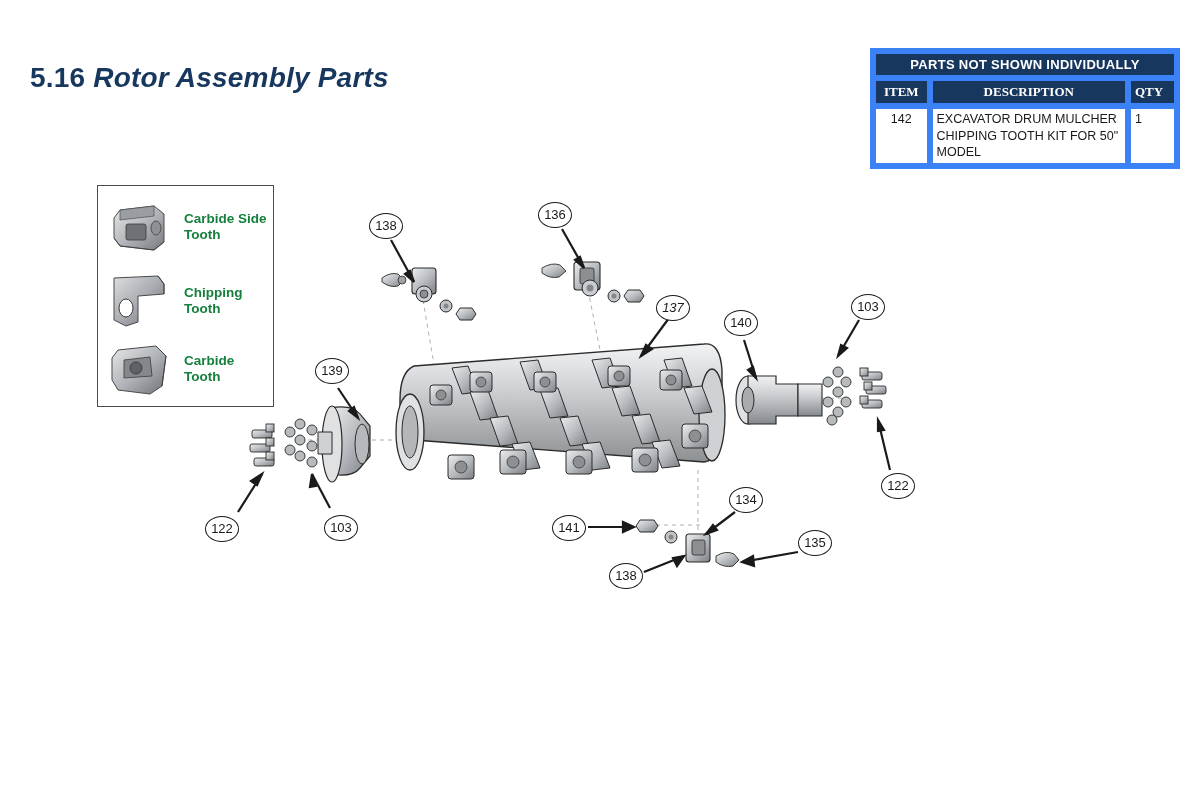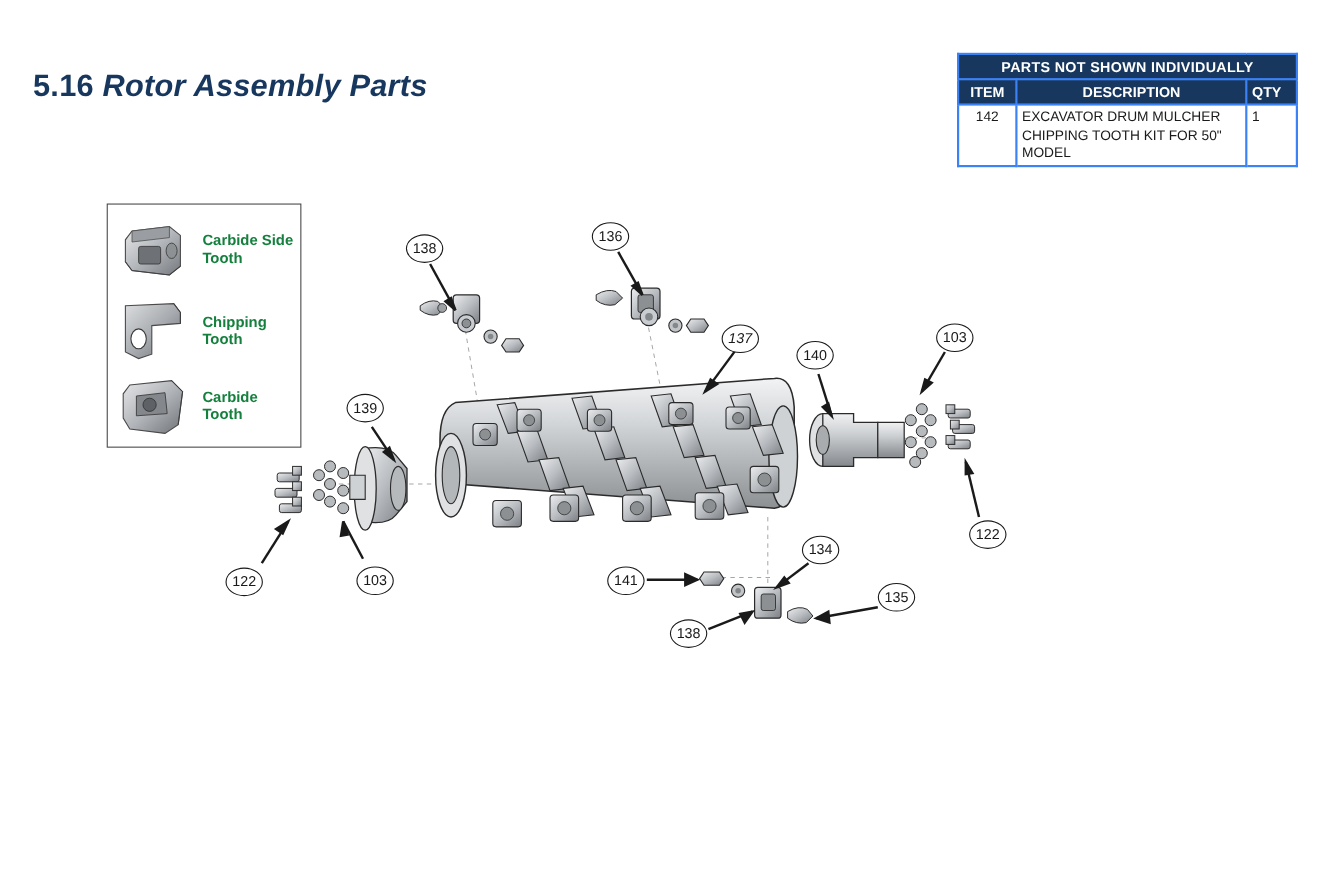--- a/index.html
+++ b/index.html
@@ -36,40 +36,41 @@
   
   #parts-table {
     position: absolute;
     left: 870px;
     top: 48px;
     width: 310px;
     border-collapse: collapse;
     font-size: 12.5px;
   }
   #parts-table td, #parts-table th {
-    border: 2px solid #3b82f6;
+    border: 6px solid #3b82f6;
     padding: 2px 4px;
     vertical-align: top;
   }
   #parts-table .tbl-title {
     background: #17375e;
     color: #ffffff;
     text-align: center;
     font-weight: bold;
     font-size: 13px;
     letter-spacing: 0.3px;
     padding: 3px 4px;
   }
   #parts-table .hdr {
     background: #17375e;
     color: #ffffff;
     text-align: center;
     font-weight: bold;
     font-size: 13px;
     padding: 3px 4px;
+    font-family: Liberation Serif, serif;
   }
   #parts-table .c-item { width: 46px; text-align: center; }
   #parts-table .c-qty  { width: 38px; text-align: left; }
   #parts-table .c-desc { width: 226px; }
   #parts-table td.c-item, #parts-table td.c-qty { padding-top: 3px; }
   #parts-table td.c-desc { line-height: 1.32; }
   #parts-table b { font-weight: normal; }
 
   
   #legend-box {

